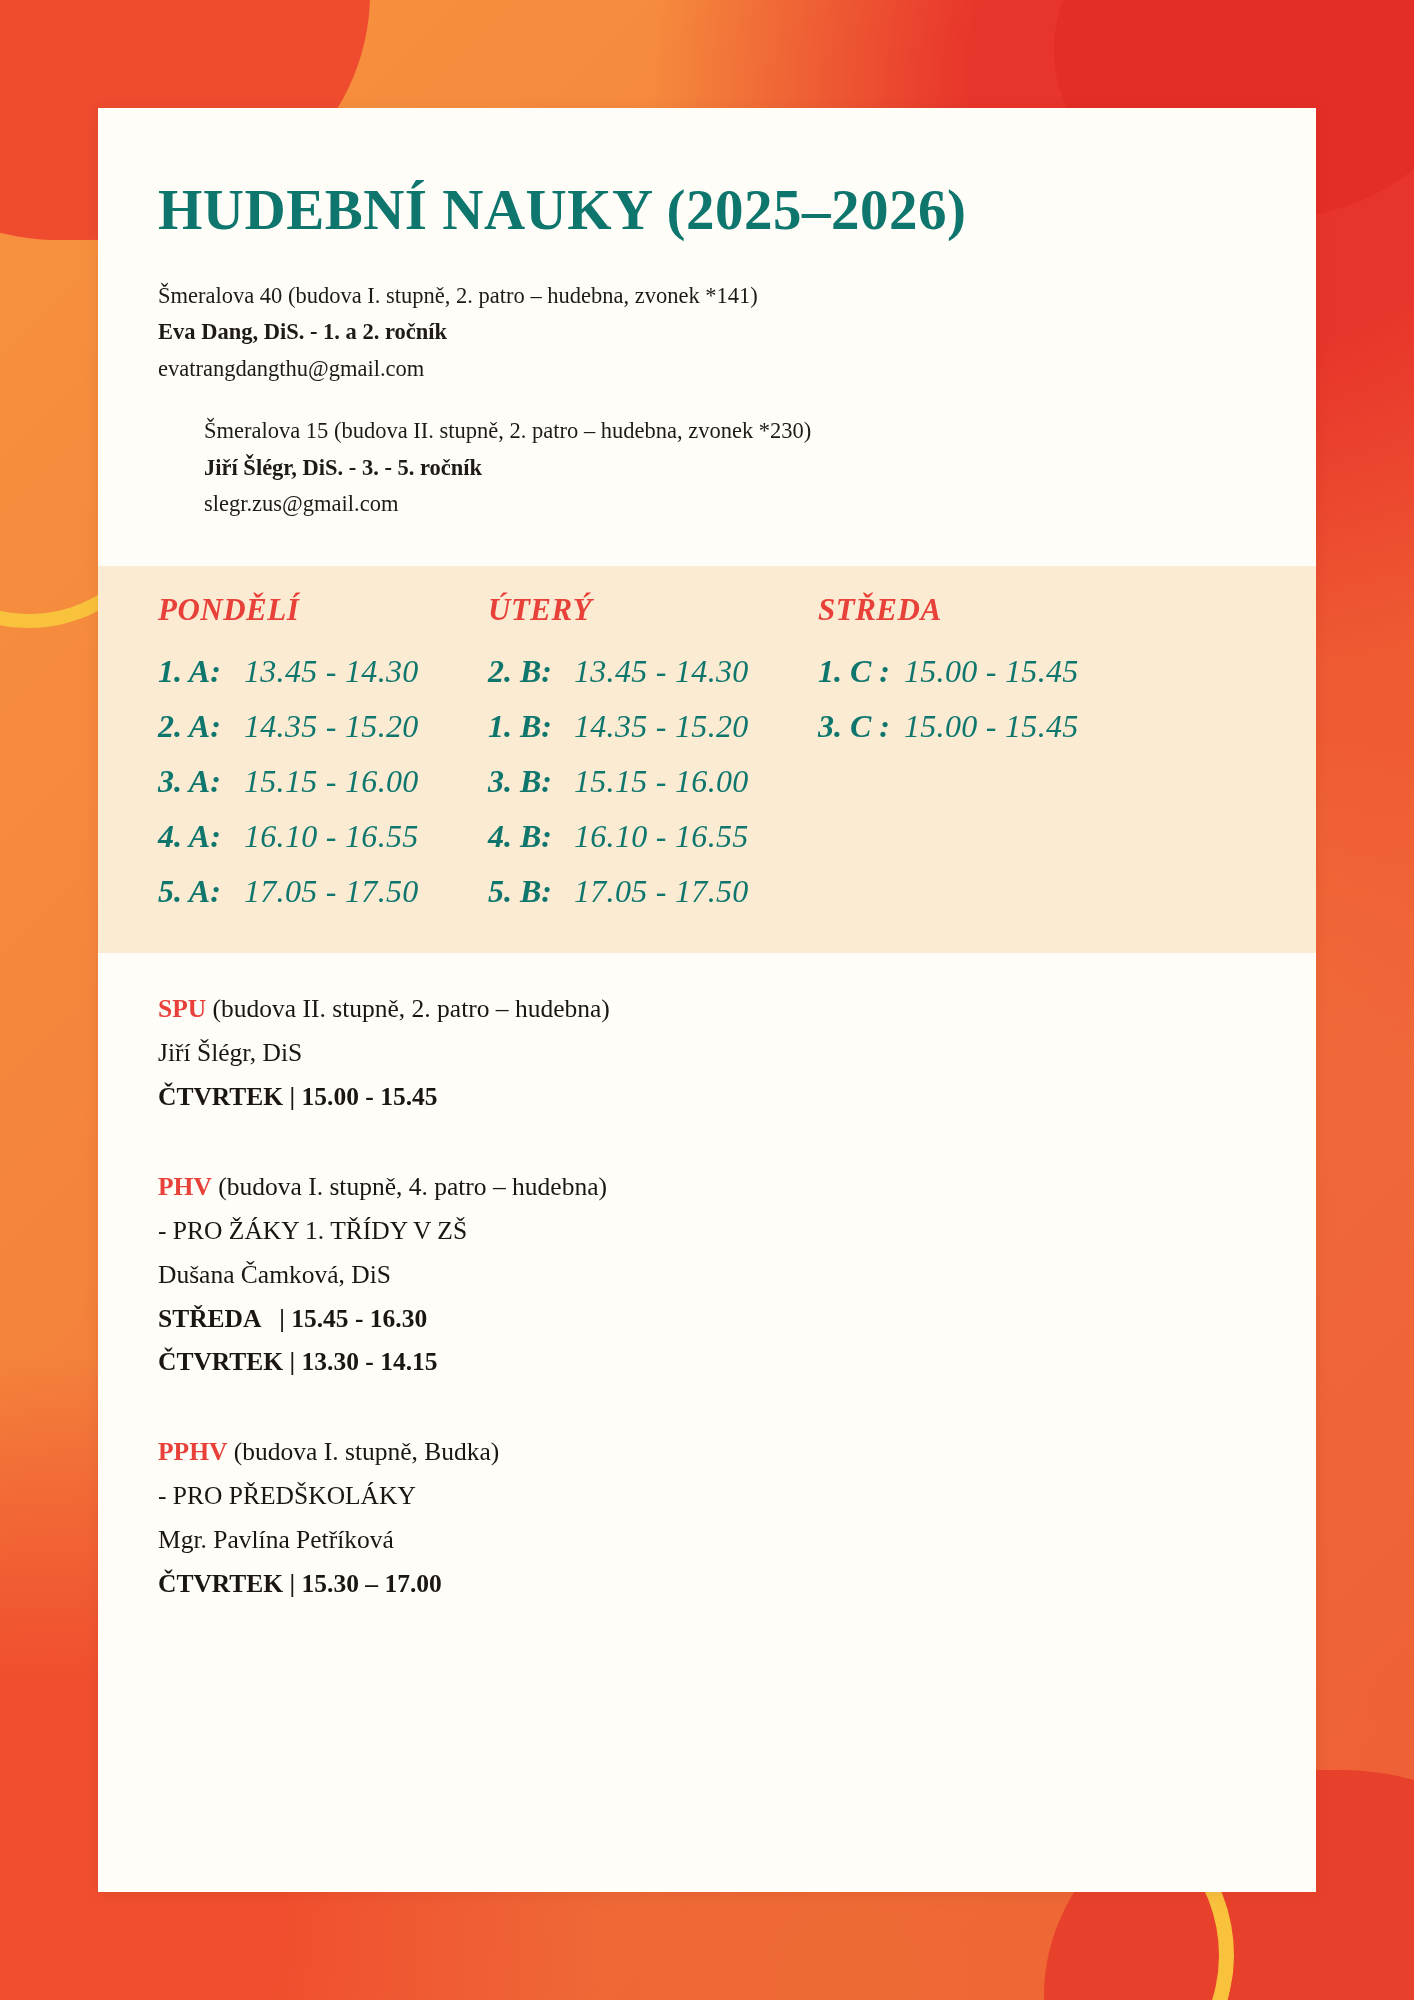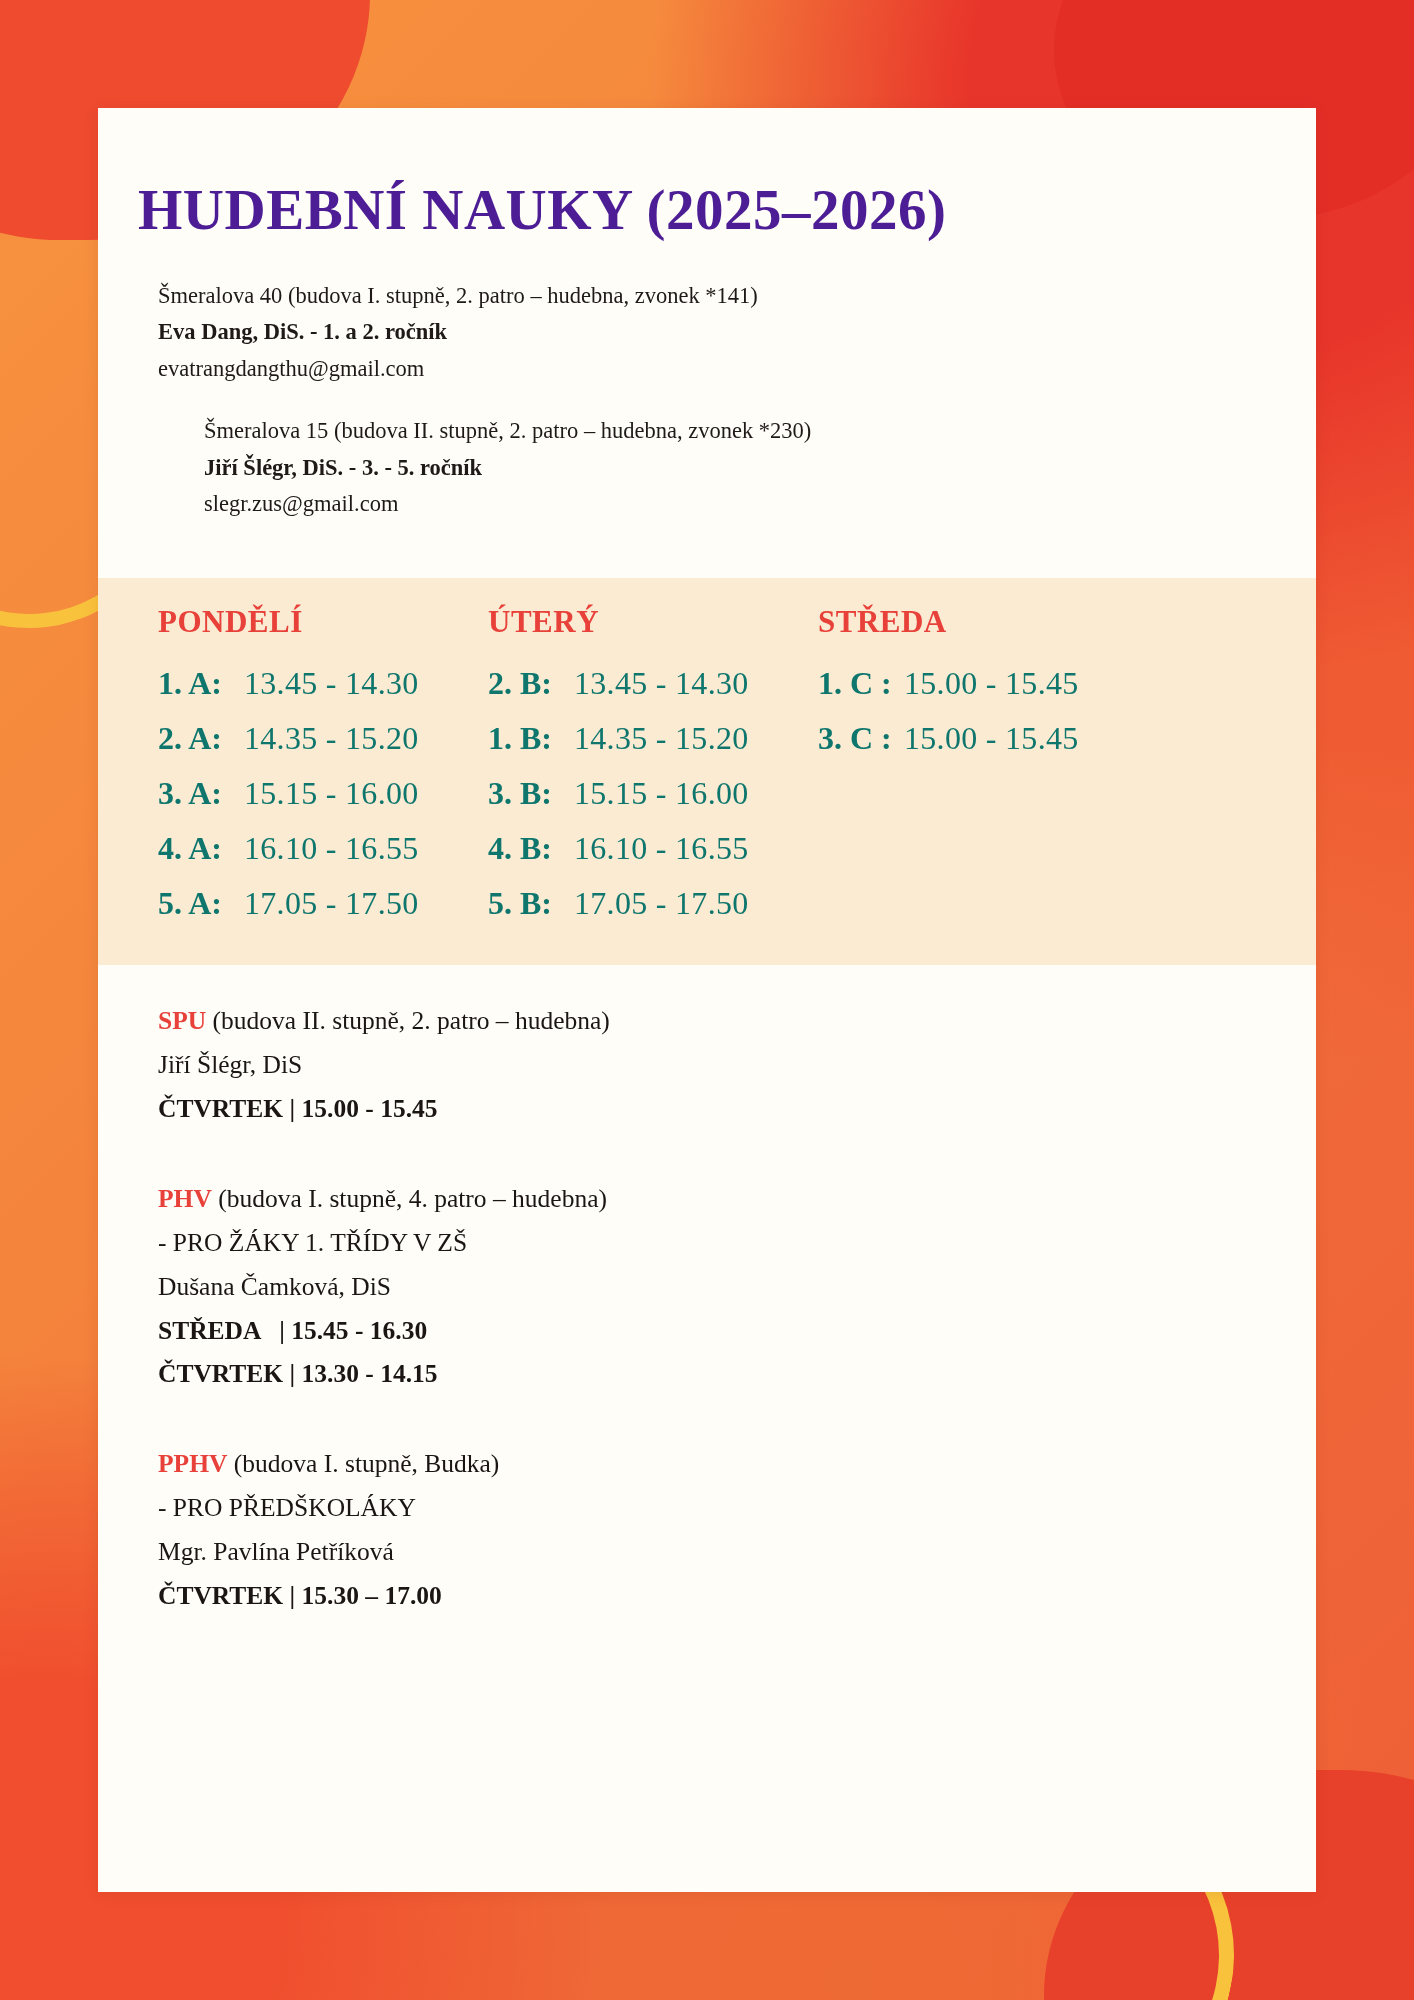--- a/index.html
+++ b/index.html
@@ -74,46 +74,47 @@
     position: absolute;
     left: 98px;
     top: 108px;
     width: 1218px;
     height: 1784px;
     background: #FFFDF8;
     box-shadow: 0 2px 14px rgba(120,40,10,.10);
   }
 
   .title {
-    color: #4c1d95;
+    color: #0f766e;
     font-weight: bold;
     font-size: 57px;
     letter-spacing: .5px;
     margin: 72px 0 0 0;
-    padding-left: 40px;
+    padding-left: 60px;
     line-height: 1.05;
   }
 
   .contact-block {
     margin-top: 38px;
     padding-left: 60px;
     font-size: 22.5px;
     color: #1F1A17;
     line-height: 1.62;
   }
   .contact-block .grp { margin-bottom: 26px; }
   .contact-block .grp:last-child { margin-bottom: 0; margin-left: 46px; }
   .contact-line { white-space: nowrap; }
   .contact-line.bold { font-weight: bold; }
 
   
   .band {
-    margin-top: 56px;
+    margin-top: 44px;
     background: #FAEBD2;
     padding: 26px 60px 34px 60px;
+    font-style: italic;
   }
   .sched {
     display: grid;
     grid-template-columns: 330px 330px auto;
   }
   .col-head {
     color: #E8413A;
     font-weight: bold;
     font-size: 31px;
     letter-spacing: .5px;

